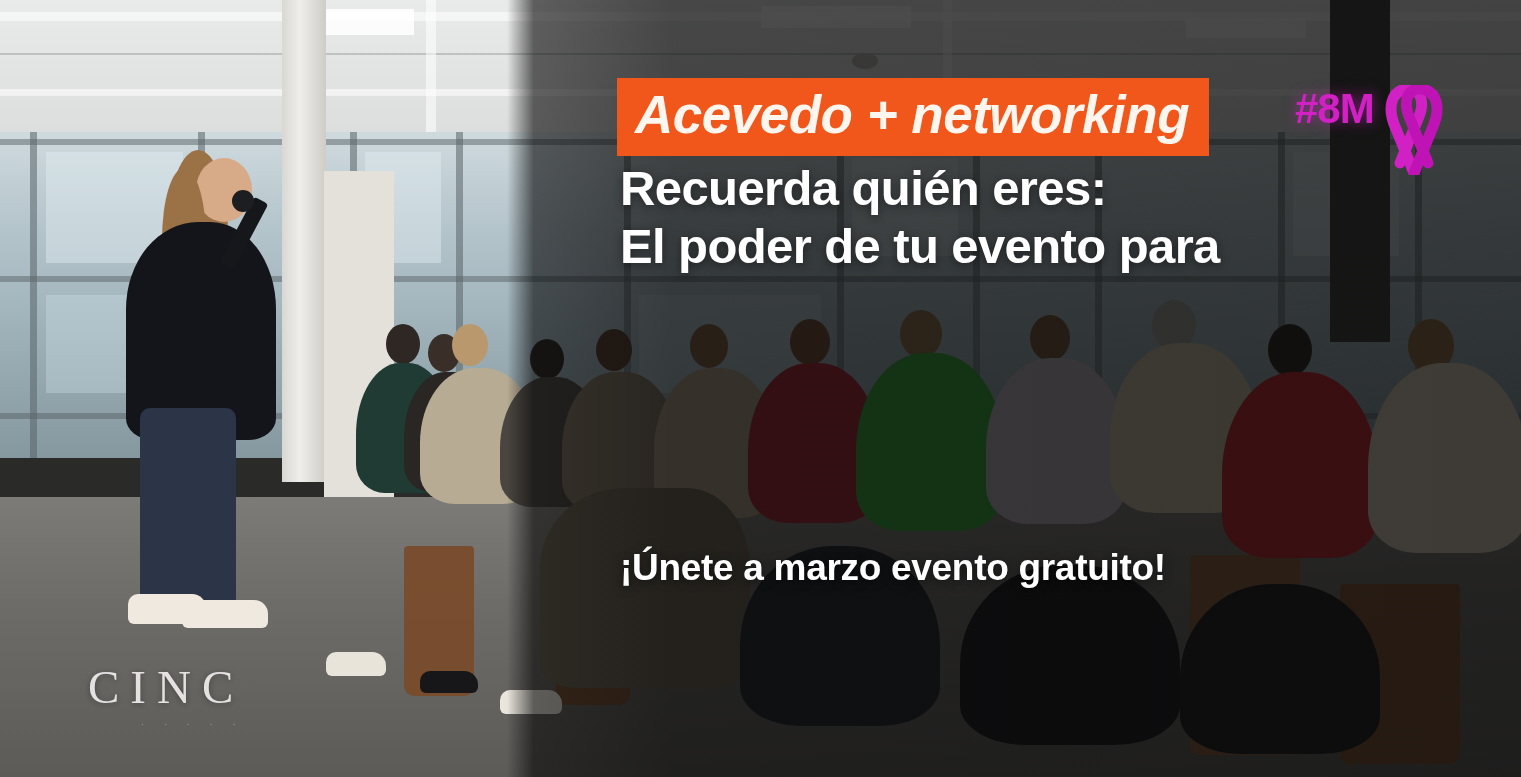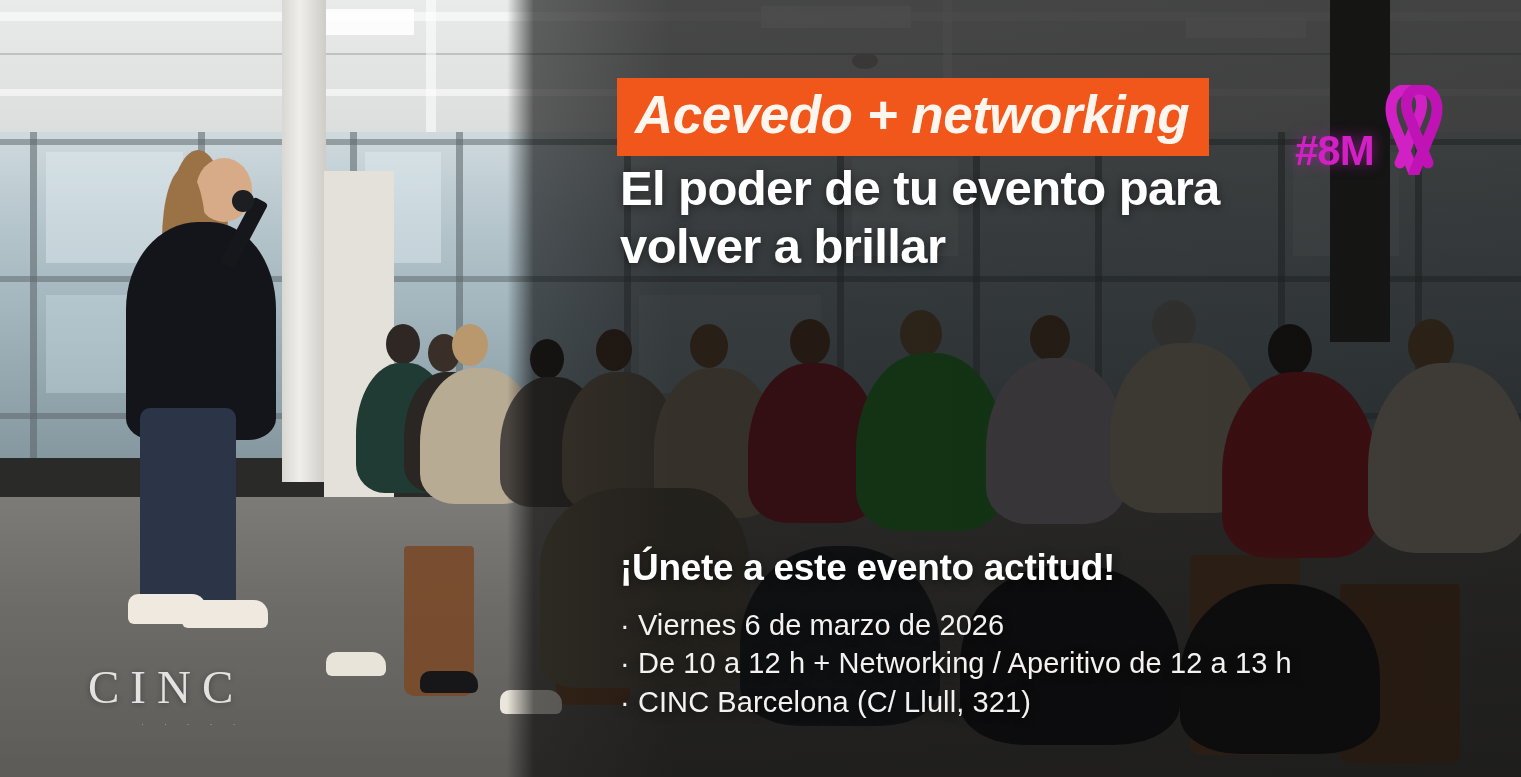--- a/index.html
+++ b/index.html
@@ -97,21 +97,21 @@
 
   .details{position:absolute;left:3px;top:606px;width:780px;}
   .detail-line{
     font-size:29px;line-height:1.32;
     font-weight:300;color:#f4f2f0;letter-spacing:.1px;
     text-shadow:0 2px 10px rgba(0,0,0,.55);
     white-space:nowrap;
   }
 
   
-  .mark8m{position:absolute;left:1295px;top:85px;display:flex;align-items:flex-end;gap:2px;}
+  .mark8m{position:absolute;left:1295px;top:85px;display:flex;align-items:flex-start;gap:2px;}
   .mark8m .txt{
     font-size:42px;font-weight:700;color:#d120c4;letter-spacing:-1px;
     text-shadow:0 0 14px rgba(209,32,196,.55);
   }
   .ribbon{display:block;}
 
   
   .cinc{position:absolute;left:88px;top:664px;text-align:right;}
   .cinc .word{
     font-family:"Liberation Serif",serif;
@@ -238,32 +238,27 @@
   </div>
 
   <div class="overlay-feather" style="left:507px;"></div>
   <div class="overlay" style="left:533px;right:0;"></div>
 
   <div class="content">
 
     <div class="badge">Acevedo + networking</div>
 
     <div class="headline">
+      <div>Recuerda quién eres:</div>
       <div>El poder de tu evento para</div>
-      <div>volver a brillar</div>
-    </div>
-
-
-    <div class="cta">¡Únete a este evento actitud!</div>
-
-    <div class="details">
-      <div class="detail-line">· Viernes 6 de marzo de 2026</div>
-      <div class="detail-line">· De 10 a 12 h + Networking / Aperitivo de 12 a 13 h</div>
-      <div class="detail-line">· CINC Barcelona (C/ Llull, 321)</div>
-    </div>
+    </div>
+
+
+    <div class="cta">¡Únete a marzo evento gratuito!</div>
+
   </div>
 
   <div class="mark8m">
     <span class="txt">#8M</span>
     <svg class="ribbon" width="76" height="90" viewBox="0 0 76 90">
       <path d="M38 88 L20 44 C10 22 16 6 30 4 C44 2 50 16 42 34 L24 78" fill="none" stroke="#d120c4" stroke-width="11" stroke-linecap="round"></path>
       <path d="M38 88 L56 44 C66 22 60 6 46 4 C32 2 26 16 34 34 L52 78" fill="none" stroke="#c013b5" stroke-width="11" stroke-linecap="round"></path>
     </svg>
   </div>
 

